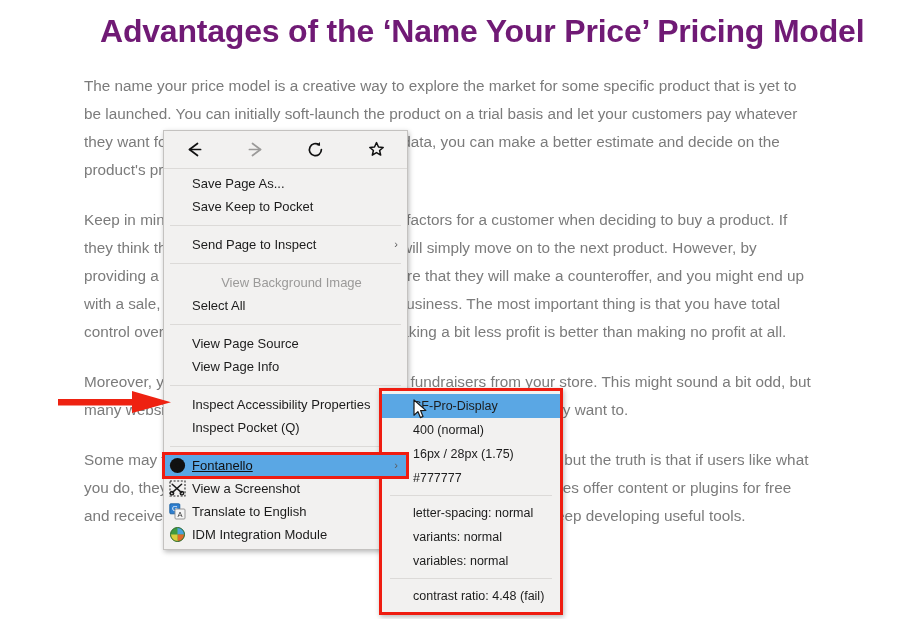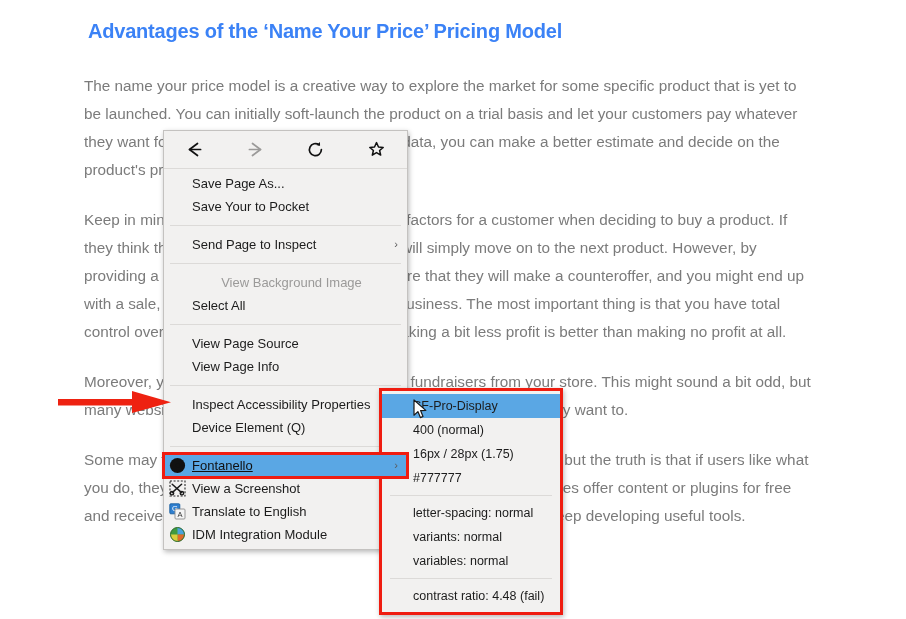--- a/index.html
+++ b/index.html
@@ -18,24 +18,24 @@
   
   #article {
     position: absolute;
     left: 84px;
     top: 0;
     width: 730px;
     padding-top: 14px;
   }
   #article h1 {
     font-family: "Liberation Sans", sans-serif;
-    font-size: 20px;
+    font-size: 32px;
     font-weight: bold;
-    color: #3b82f6;
-    margin: 0 0 24px 4px;
+    color: #701a75;
+    margin: 0 0 24px 16px;
     letter-spacing: -0.2px;
     line-height: 34px;
     white-space: nowrap;
   }
   #article p {
     font-family: "Liberation Sans", sans-serif;
     font-size: 15.3px;
     line-height: 28px;
     color: #7b7b7b;
     margin: 0 0 22px 0;
@@ -206,21 +206,21 @@
         <path d="M9.5 2.6 L11.5 7.0 L16.2 7.4 L12.6 10.5 L13.7 15.1 L9.5 12.6 L5.3 15.1 L6.4 10.5 L2.8 7.4 L7.5 7.0 Z" fill="none" stroke="#111" stroke-width="1.5" stroke-linejoin="round"></path>
       </svg>
     </div>
   </div>
 
   <div class="grp-pad">
     <div class="mi">
       <span>Save Page As...</span>
     </div>
     <div class="mi">
-      <span>Save Your to Pocket</span>
+      <span>Save Keep to Pocket</span>
     </div>
   </div>
   <div class="sep"></div>
 
   <div class="grp-pad">
     <div class="mi">
       <span>Send Page to Inspect</span>
       <span class="arrow">›</span>
     </div>
   </div>
@@ -244,21 +244,21 @@
       <span>View Page Info</span>
     </div>
   </div>
   <div class="sep"></div>
 
   <div class="grp-pad">
     <div class="mi">
       <span>Inspect Accessibility Properties</span>
     </div>
     <div class="mi">
-      <span>Device Element (Q)</span>
+      <span>Inspect Pocket (Q)</span>
     </div>
   </div>
   <div class="sep"></div>
 
   <div class="grp-pad">
     <div class="mi highlight" id="fontanello-row">
       <span class="ico">
         <svg width="17" height="17" viewBox="0 0 17 17" aria-hidden="true">
           <circle cx="8.5" cy="8.5" r="7.6" fill="#111111"></circle>
           <path d="M8.5 1.2 A7.3 7.3 0 0 1 8.5 15.8 A4.2 4.2 0 0 0 8.5 1.2 Z" fill="#ffffff"></path>

